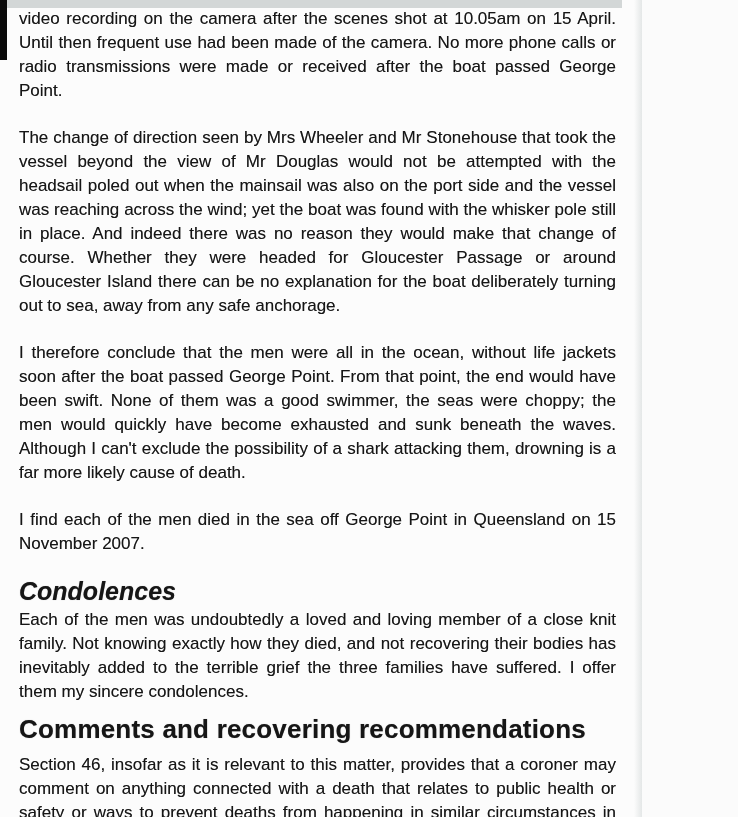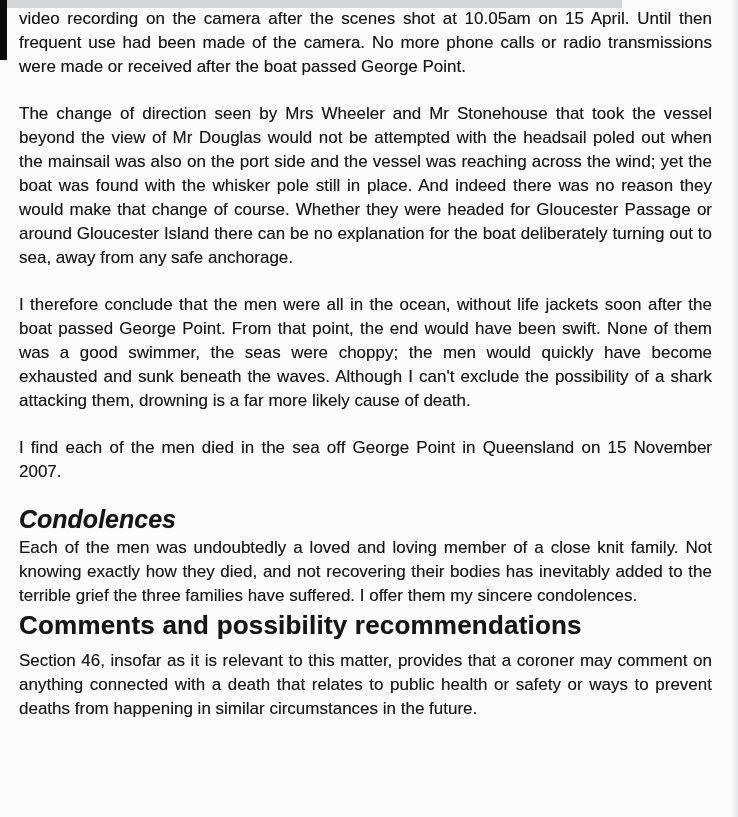--- a/index.html
+++ b/index.html
@@ -5,21 +5,21 @@
   html, body {
     margin: 0;
     padding: 0;
     width: 738px;
     height: 817px;
     background: #fbfbfb;
     overflow: hidden;
   }
   .scan-page {
     position: relative;
-    width: 738px;
+    width: 642px;
     height: 817px;
     box-sizing: border-box;
     padding: 7px 26px 15px 19px;
     background: #fcfcfc;
     font-family: "Liberation Sans", sans-serif;
     color: #161616;
   }
   
   .top-band {
     position: absolute;
@@ -60,21 +60,21 @@
   }
   .h-comments {
     margin: 0 0 9px 0;
     font-size: 26px;
     line-height: 30px;
     font-weight: bold;
     letter-spacing: 0.2px;
     text-shadow: 0 0 0.7px rgba(10,10,10,0.5);
   }
   .h-par {
-    margin-bottom: 2px;
+    margin-bottom: 10px;
   }
   .last-par {
     margin-bottom: 0;
   }
 </style>
 </head>
 <body>
 
 <div class="scan-page">
 
@@ -87,17 +87,17 @@
   <p class="body-par">The change of direction seen by Mrs Wheeler and Mr Stonehouse that took the vessel beyond the view of Mr Douglas would not be attempted with the headsail poled out when the mainsail was also on the port side and the vessel was reaching across the wind; yet the boat was found with the whisker pole still in place. And indeed there was no reason they would make that change of course. Whether they were headed for Gloucester Passage or around Gloucester Island there can be no explanation for the boat deliberately turning out to sea, away from any safe anchorage.</p>
 
   <p class="body-par">I therefore conclude that the men were all in the ocean, without life jackets soon after the boat passed George Point. From that point, the end would have been swift. None of them was a good swimmer, the seas were choppy; the men would quickly have become exhausted and sunk beneath the waves. Although I can't exclude the possibility of a shark attacking them, drowning is a far more likely cause of death.</p>
 
   <p class="body-par">I find each of the men died in the sea off George Point in Queensland on 15 November 2007.</p>
 
   <h2 class="h-condolences">Condolences</h2>
 
   <p class="body-par h-par">Each of the men was undoubtedly a loved and loving member of a close knit family. Not knowing exactly how they died, and not recovering their bodies has inevitably added to the terrible grief the three families have suffered. I offer them my sincere condolences.</p>
 
-  <h1 class="h-comments">Comments and possibility recommendations</h1>
+  <h1 class="h-comments">Comments and recovering recommendations</h1>
 
   <p class="body-par last-par">Section 46, insofar as it is relevant to this matter, provides that a coroner may comment on anything connected with a death that relates to public health or safety or ways to prevent deaths from happening in similar circumstances in the future.</p>
 
 </div>
 
 </body></html>

